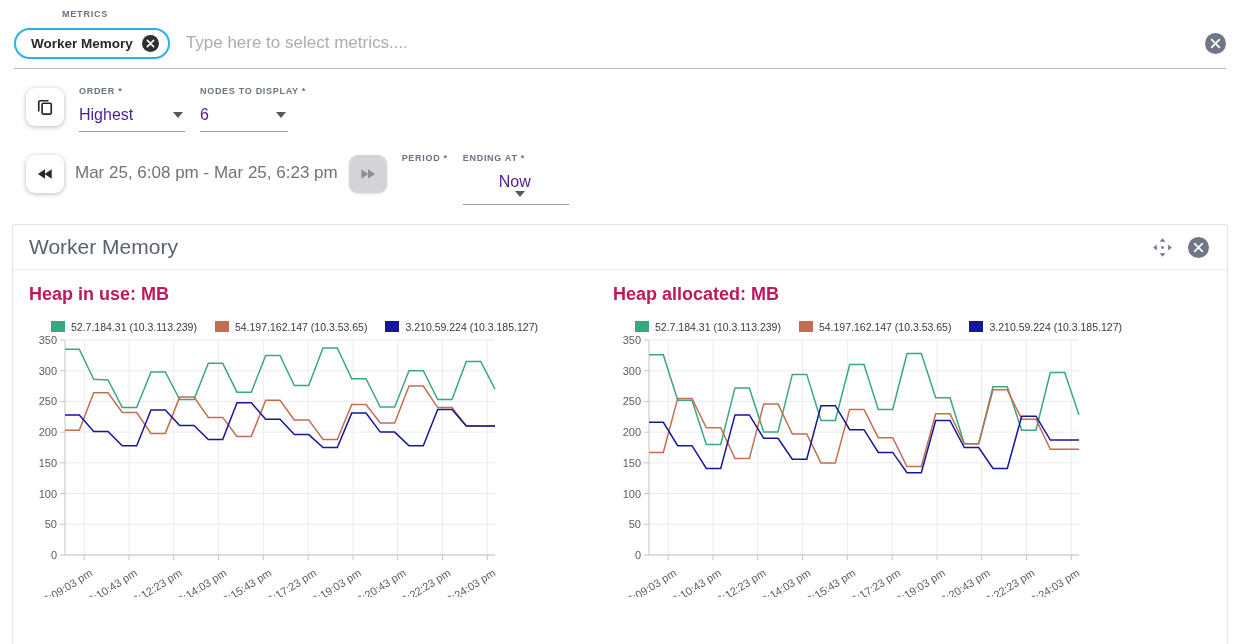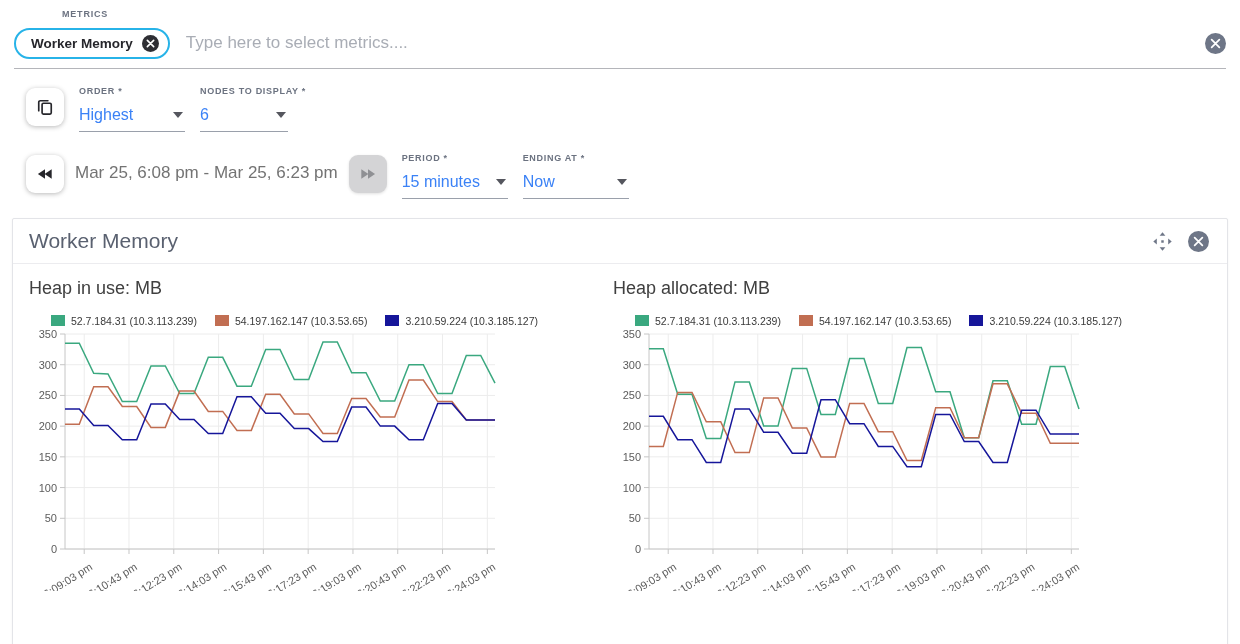--- a/index.html
+++ b/index.html
@@ -58,26 +58,26 @@
     cursor:default;
   }
   .field { margin-left:15px; }
   .field-label {
     font-size:9px; font-weight:700; letter-spacing:0.7px;
     color:#6b7280; text-transform:uppercase;
   }
   .select {
     display:flex; align-items:center; justify-content:space-between;
     border-bottom:1px solid #9aa0ab; padding:7px 2px 7px 0;
-    margin-top:3px; font-size:16px; color:#3b82f6; cursor:pointer;
+    margin-top:3px; font-size:16px; color:#4c1d95; cursor:pointer;
   }
   .select.w-order { width:106px; }
   .select.w-nodes { width:88px; }
   .select.w-period { width:106px; }
-  .select.w-ending { width:106px; }
+  .select.w-ending { width:106px;flex-direction:column; }
   .caret {
     width:0; height:0; margin-left:10px;
     border-left:5px solid transparent; border-right:5px solid transparent;
     border-top:6px solid #55565e;
   }
   .date-range {
     font-size:17px; color:#737373; line-height:40px;
     margin:0 11px; white-space:nowrap;
   }
   .field.gap-left { }
@@ -92,21 +92,21 @@
   .panel-header {
     display:flex; align-items:center;
     padding:10px 18px 10px 16px; border-bottom:1px solid #ececef;
   }
   .panel-title { flex:1; font-size:21px; color:#5a6170; }
   .panel-icon { cursor:pointer; display:flex; align-items:center; }
   .panel-icon + .panel-icon { margin-left:15px; }
 
   .charts { display:flex; padding:14px 16px 0 16px; }
   .chart-block { width:584px; }
-  .chart-title { font-size:18px; color:#404040; }
+  .chart-title { font-size:18px; color:#be185d;font-weight:bold; }
   .legend {
     display:flex; align-items:center; gap:18px;
     margin:16px 0 0 22px; font-size:10.5px; color:#3a3a3a;
   }
   .legend-item { display:inline-flex; gap:6px; white-space:nowrap; }
   .swatch { width:14px; height:11px; display:inline-block; }
   .chart-svg { display:block; margin-top:2px; }
   .chart-svg text.tick { font-size:11px; fill:#5c5c5c; font-family:"Liberation Sans",sans-serif; }
 </style>
 </head>
@@ -166,24 +166,20 @@
     </button>
     <div class="date-range">Mar 25, 6:08 pm - Mar 25, 6:23 pm</div>
     <button class="sq-btn disabled">
       <svg width="20" height="20" viewBox="0 0 24 24">
         <path d="M12.5 12 L4 6.2 V17.8 Z" fill="#8f9094"></path>
         <path d="M20.5 12 L12 6.2 V17.8 Z" fill="#8f9094"></path>
       </svg>
     </button>
     <div class="field gap-left">
       <div class="field-label">PERIOD *</div>
-      <div class="select w-period">
-        <span>15 minutes</span>
-        <span class="caret"></span>
-      </div>
     </div>
     <div class="field gap-left">
       <div class="field-label">ENDING AT *</div>
       <div class="select w-ending">
         <span>Now</span>
         <span class="caret"></span>
       </div>
     </div>
   </div>
 </div>

